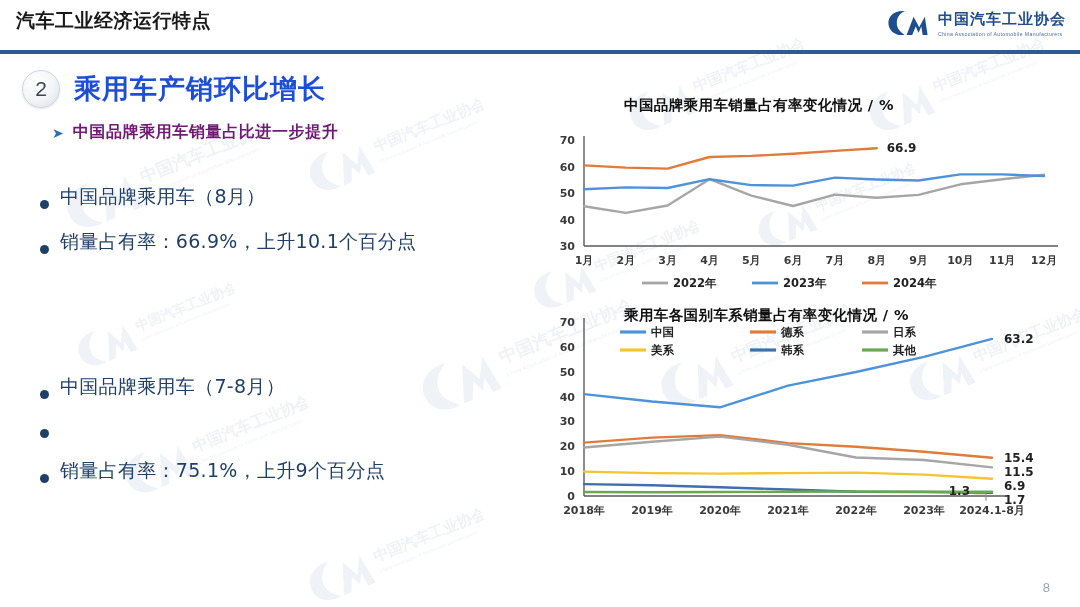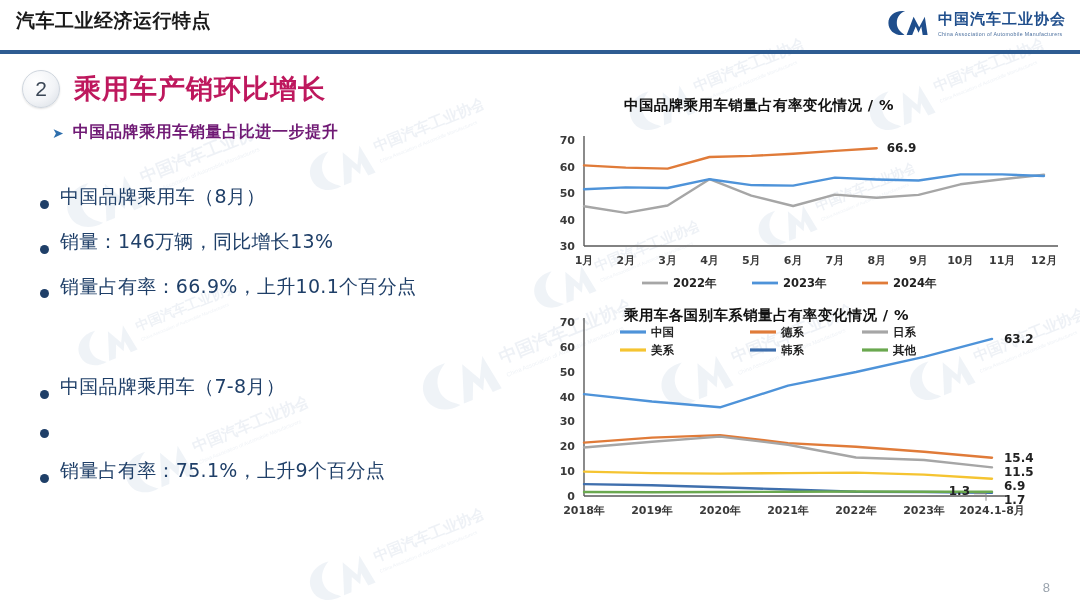--- a/index.html
+++ b/index.html
@@ -36,21 +36,21 @@
   #section-heading { position: absolute; left: 22px; top: 10px; display: flex; align-items: center; gap: 14px; }
   .num-badge {
     width: 38px; height: 38px; border-radius: 50%;
     background: radial-gradient(circle at 35% 30%, #ffffff 0%, #f2f4f7 55%, #d8dde4 100%);
     border: 1px solid #cfd6de;
     display: flex; align-items: center; justify-content: center;
     font-size: 21px; color: #3a4655; font-weight: 400;
     box-shadow: 0 1px 2px rgba(0,0,0,.12);
   }
   .section-title {
-    font-size: 27px; font-weight: 700; color: #be185d; letter-spacing: 1px;
+    font-size: 27px; font-weight: 700; color: #1d4ed8; letter-spacing: 1px;
     font-family: "DejaVu Sans", "Liberation Sans", sans-serif;
   }
   #sub-heading { position: absolute; left: 52px; top: 62px; display: flex; align-items: center; gap: 9px; }
   #sub-heading .arrow-icon { color: #2e6fad; font-size: 14px; line-height: 1; }
   #sub-heading .sub-text {
     font-size: 16px; font-weight: 700; color: #701a75; letter-spacing: .6px;
     font-family: "DejaVu Sans", "Liberation Sans", sans-serif;
   }
 
   .bullet-group { position: absolute; left: 40px; width: 500px; }
@@ -217,24 +217,20 @@
 
   <div id="sub-heading">
     <span class="arrow-icon">➤</span>
     <span class="sub-text">中国品牌乘用车销量占比进一步提升</span>
   </div>
 
   <div class="bullet-group" id="group-month">
     <div class="bullet-line">
       <span class="bullet-dot"></span>
       <span class="bullet-text">中国品牌乘用车（8月）</span>
-    </div>
-    <div class="bullet-line">
-      <span class="bullet-dot"></span>
-      <span class="bullet-text">销量：146万辆，同比增长13%</span>
     </div>
     <div class="bullet-line">
       <span class="bullet-dot"></span>
       <span class="bullet-text">销量占有率：66.9%，上升10.1个百分点</span>
     </div>
   </div>
 
   <div class="bullet-group" id="group-ytd">
     <div class="bullet-line">
       <span class="bullet-dot"></span>

